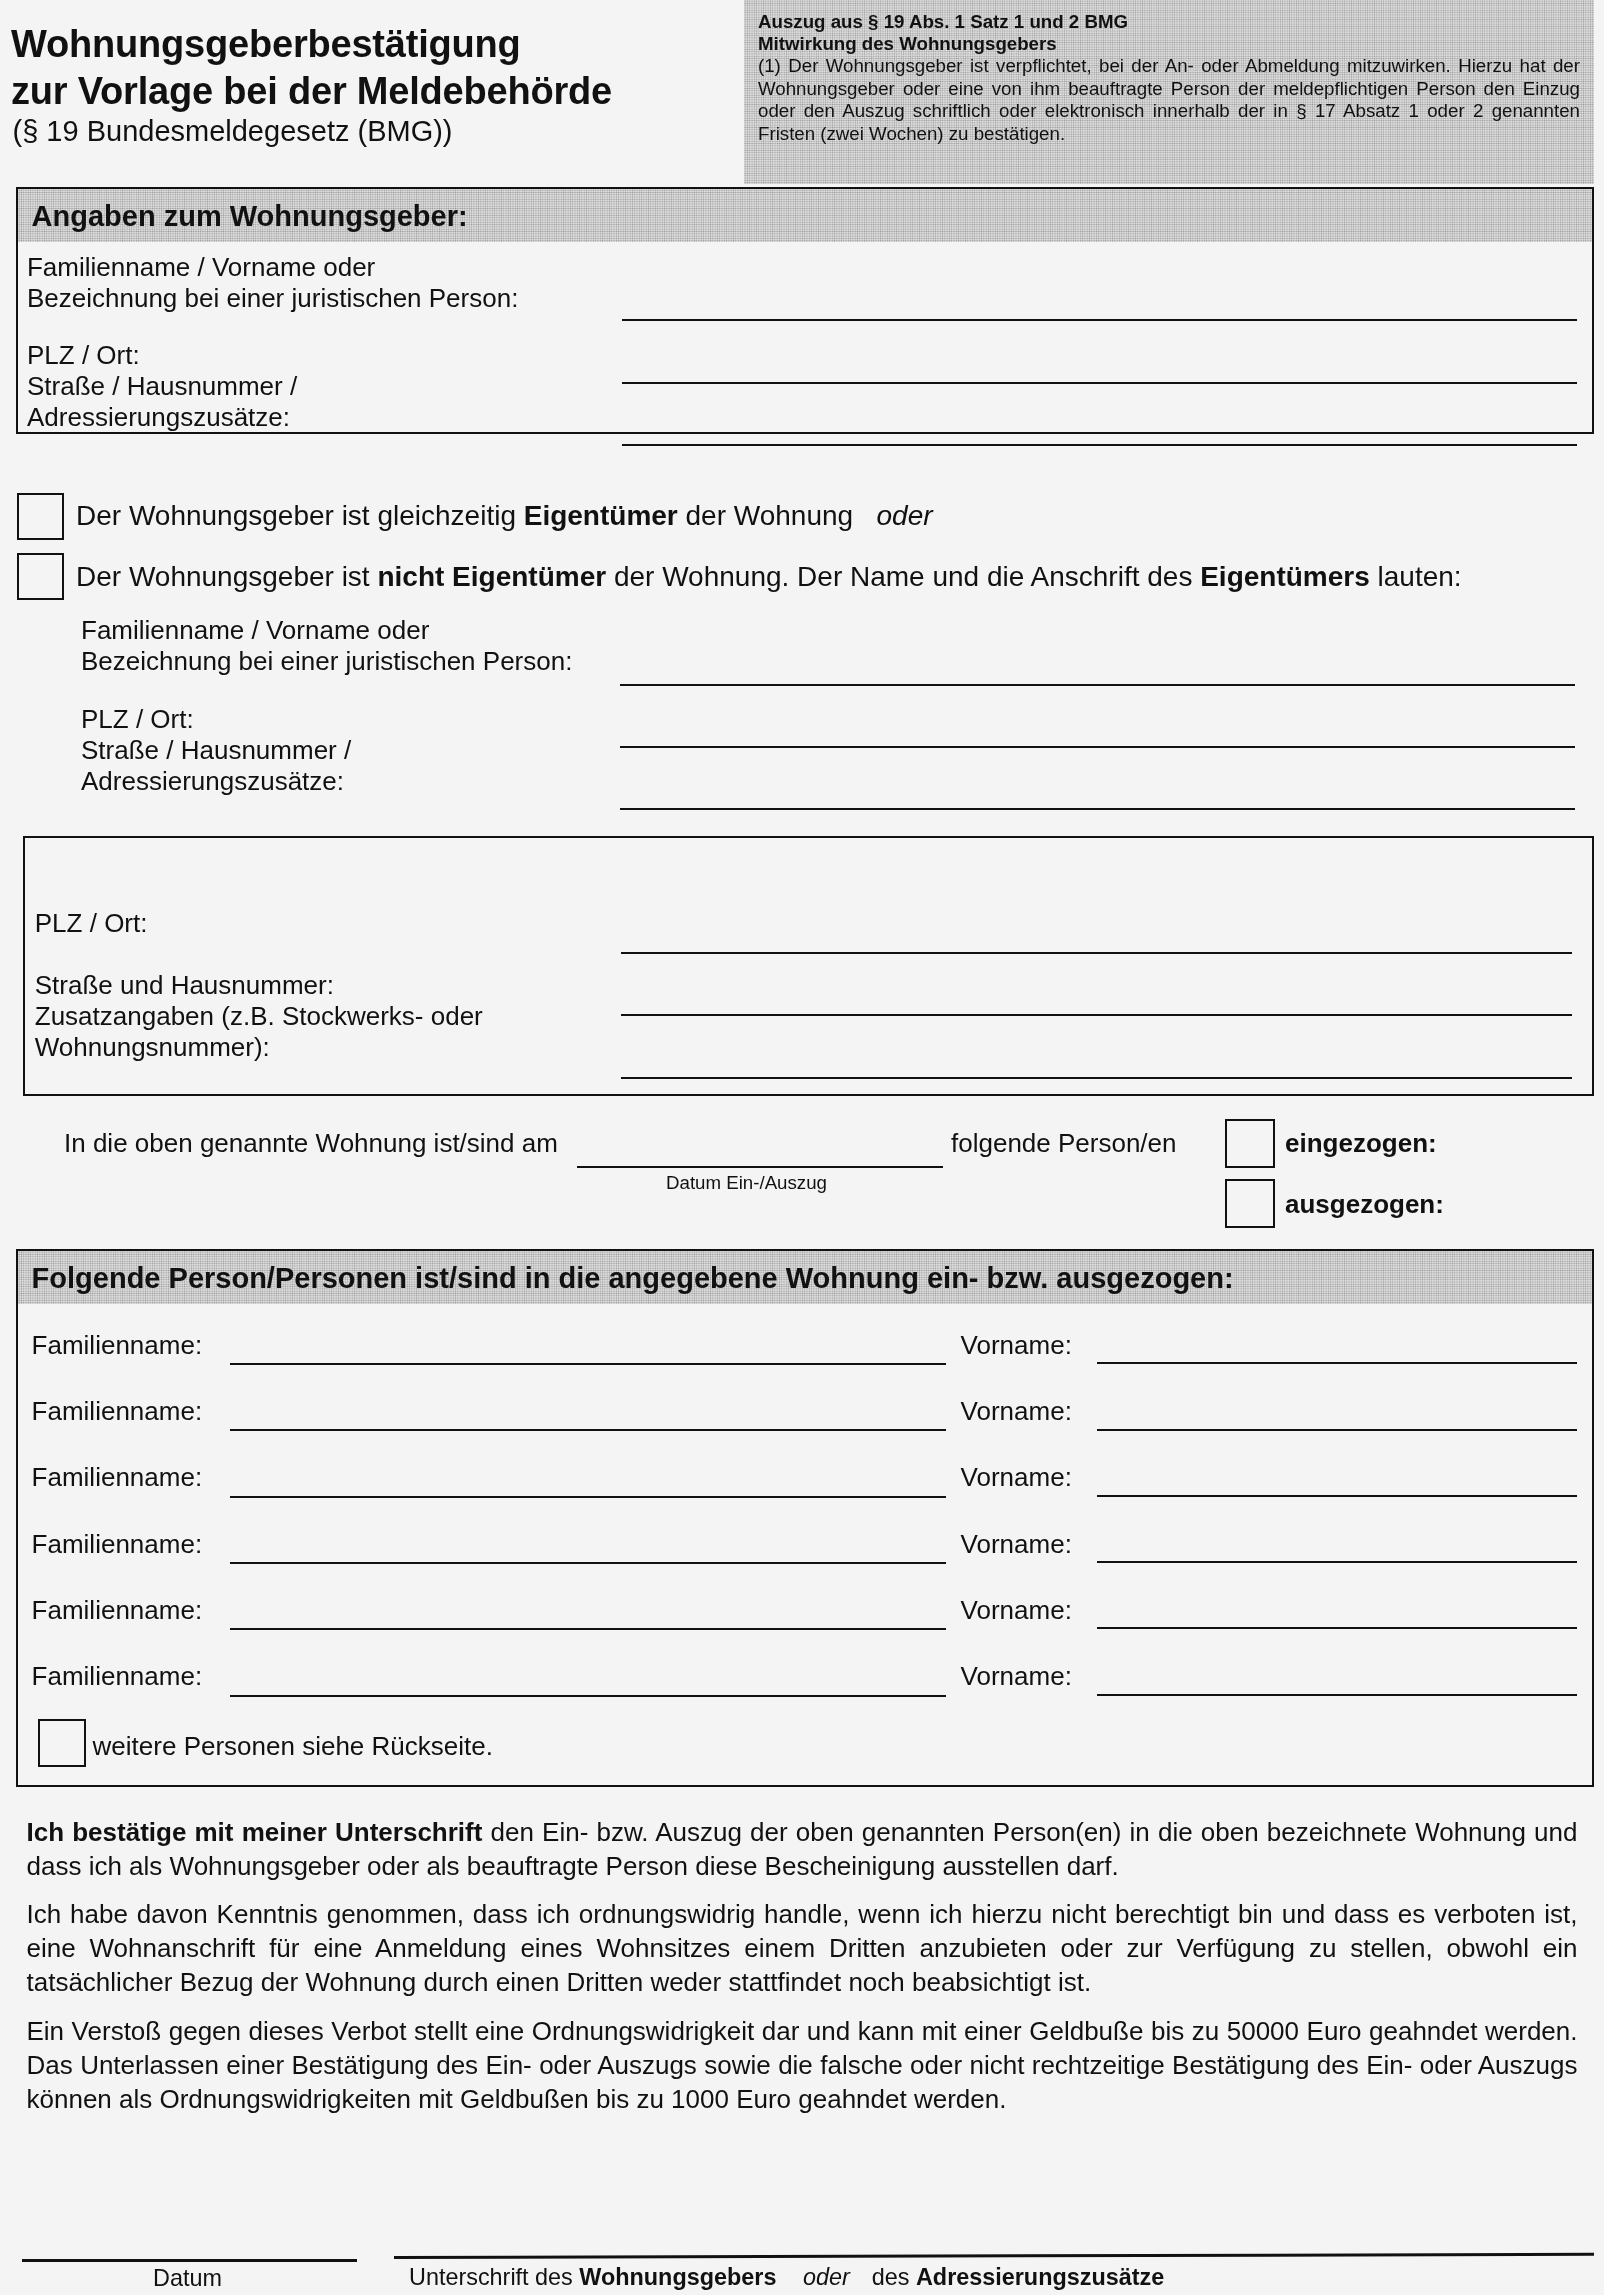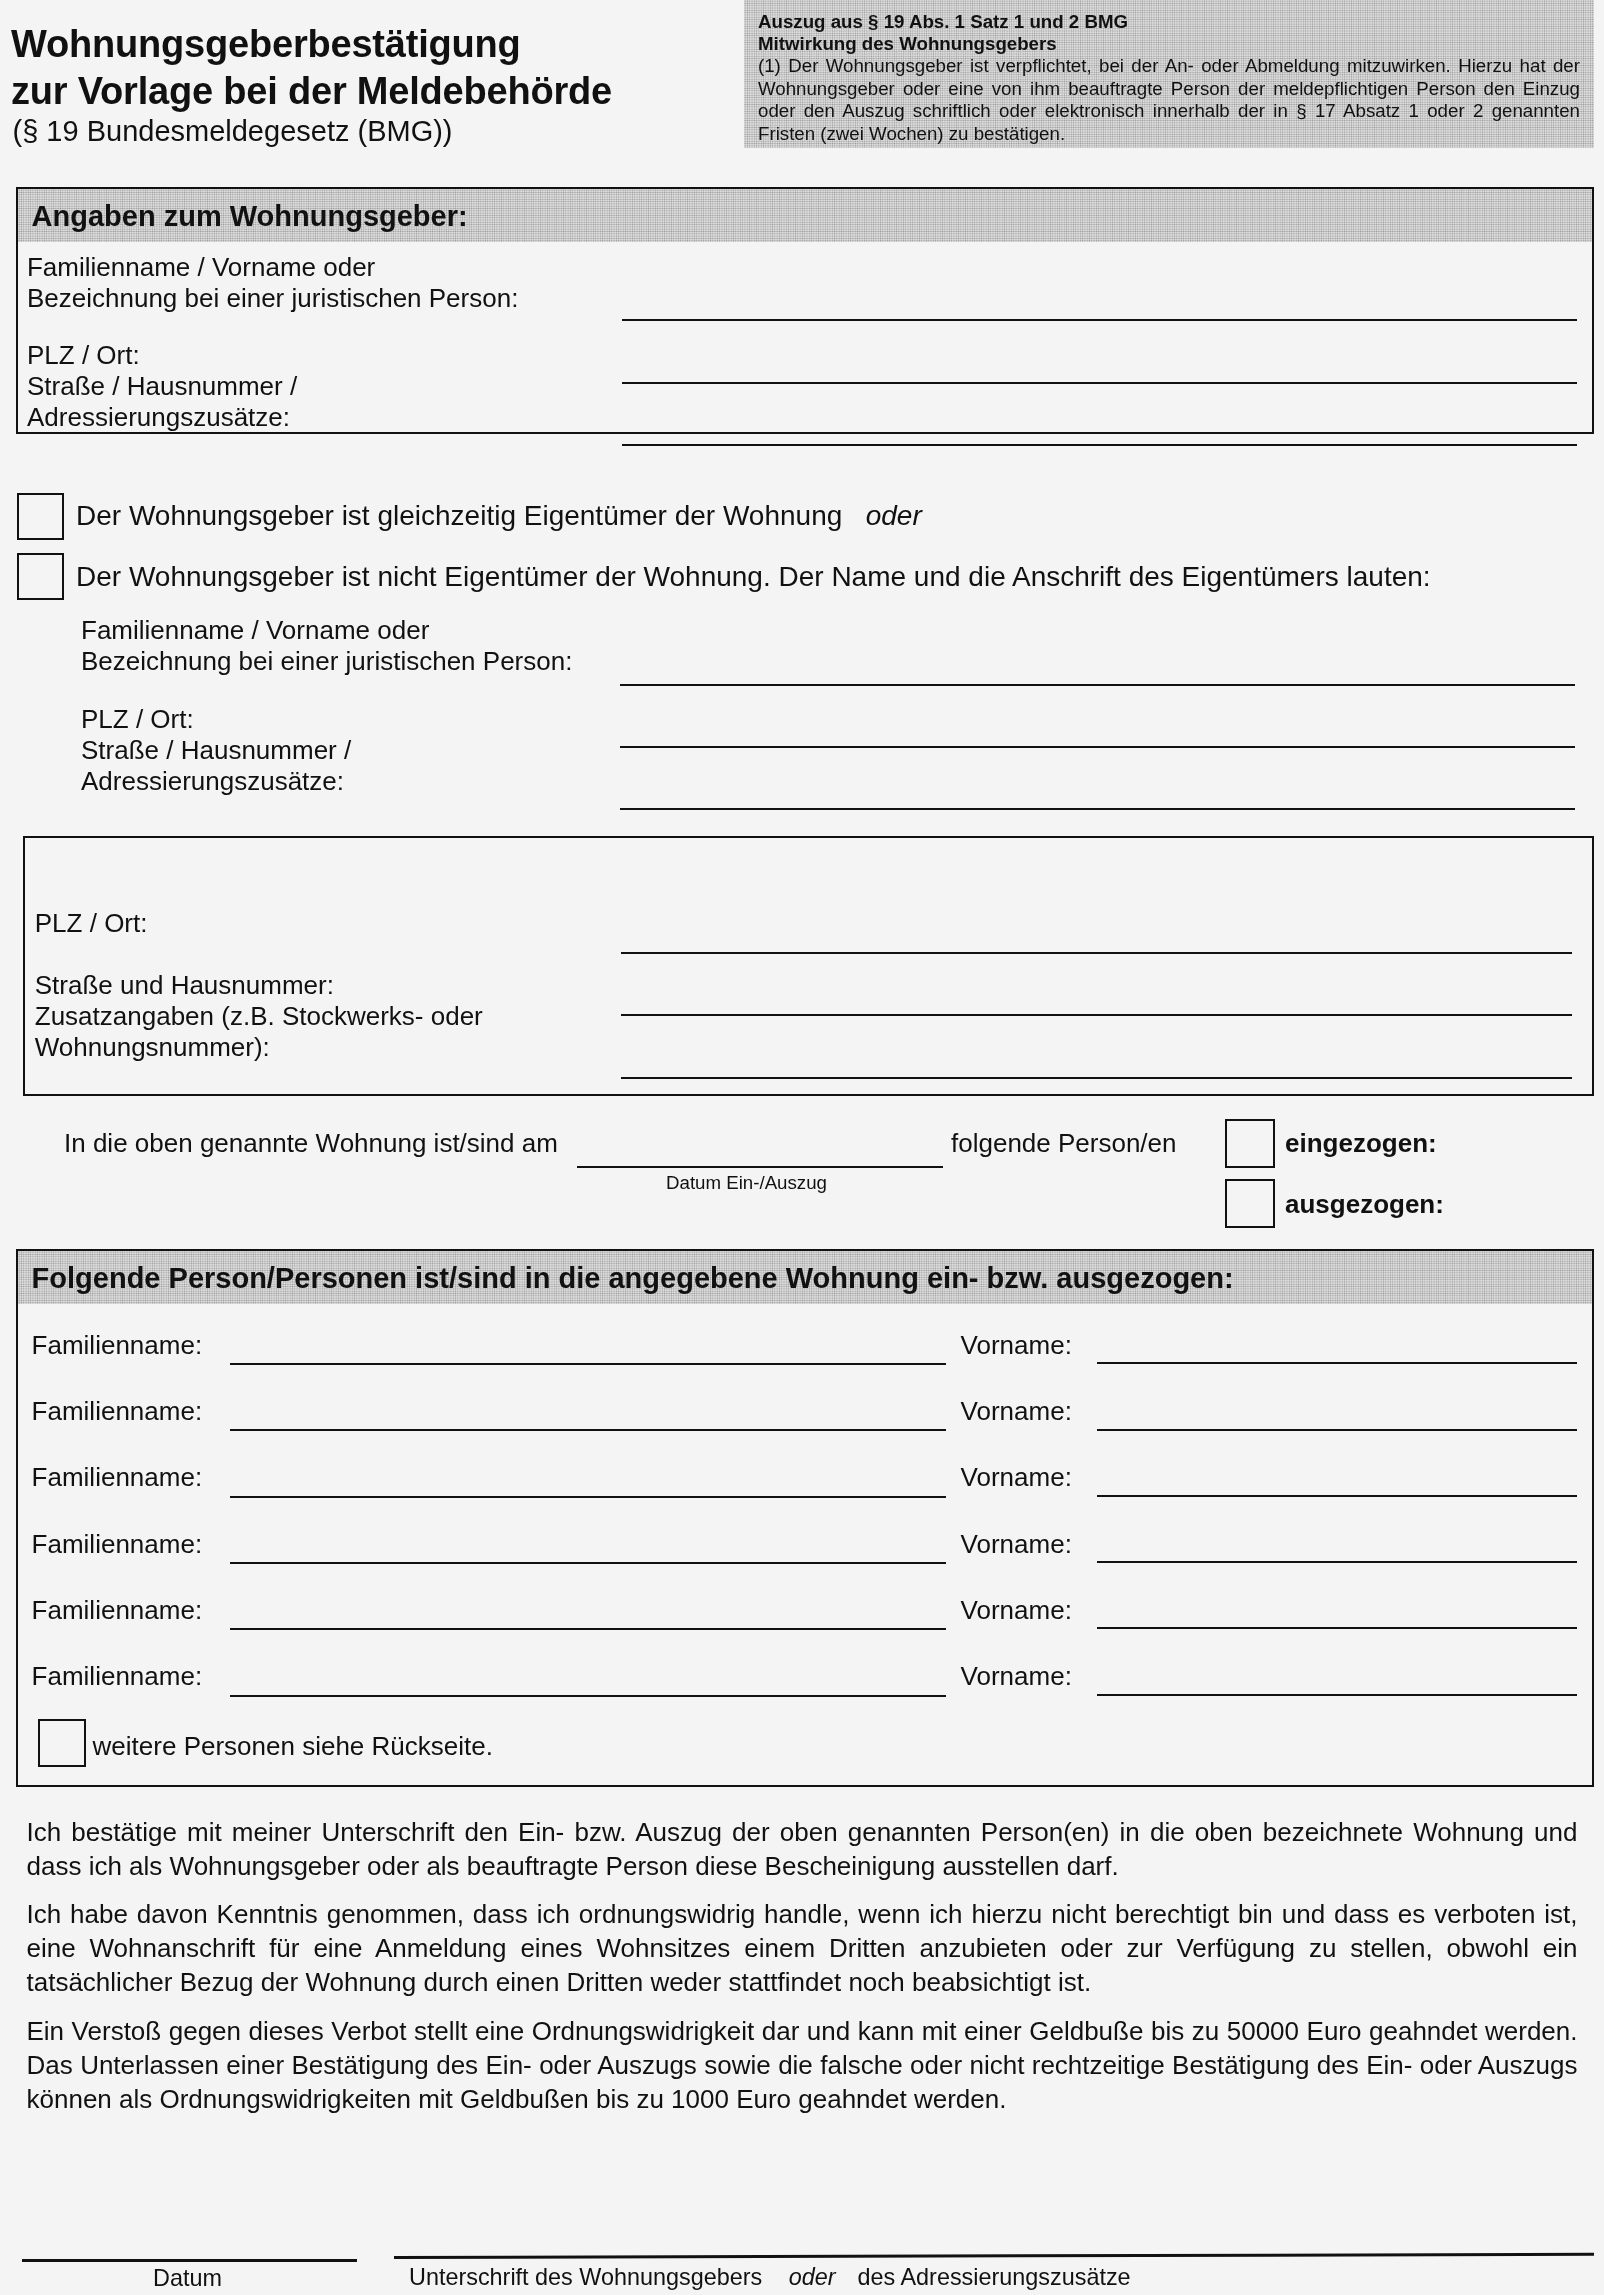--- a/index.html
+++ b/index.html
@@ -9,32 +9,32 @@
     font-family:"Liberation Sans", sans-serif;
   }
   .abs { position:absolute; }
   .title { left:11px; font-weight:bold; font-size:38px; line-height:44px; letter-spacing:-0.2px; white-space:nowrap; }
   .subtitle { left:12.5px; font-size:29px; line-height:34px; white-space:nowrap; }
   .shade {
     background-color:#dcdcdc;
     background-image:radial-gradient(#9a9a9a 0.6px, transparent 0.9px);
     background-size:2.3px 2.3px;
   }
-  .infobox { left:744px; top:0; width:850px; height:148px; box-sizing:border-box; padding:11px 14px 0 14px; }
+  .infobox { left:744px; top:0; width:850px; height:184px; box-sizing:border-box; padding:11px 14px 0 14px; }
   .infobox .h { font-weight:bold; font-size:18.7px; line-height:22px; white-space:nowrap; }
   .infobox .p { font-size:18.7px; line-height:22.6px; text-align:justify; text-align-last:left; }
   .box { border:2.3px solid #111; box-sizing:border-box; }
   .box-head { position:absolute; left:0; right:0; top:0; height:53px; }
   .box-head span { position:absolute; left:14px; top:11px; font-weight:bold; font-size:29px; white-space:nowrap; }
   .lbl { font-size:26px; line-height:33px; white-space:nowrap; }
   .line { border-top:2.3px solid #111; height:0; }
   .cb { width:47px; height:47px; border:2.3px solid #111; box-sizing:border-box; background:#f4f4f4; }
   .txt { font-size:28px; white-space:nowrap; }
   .para { left:26.5px; width:1551px; font-size:26px; line-height:34px; text-align:justify; text-align-last:left; }
-  b { font-weight:normal; }
+  b { font-weight:bold; }
   i { font-style:italic; }
 </style>
 </head>
 <body>
 
 <div class="abs title" style="top:22px;">Wohnungsgeberbestätigung</div>
 <div class="abs title" style="top:69px;">zur Vorlage bei der Meldebehörde</div>
 <div class="abs subtitle" style="top:114px;">(§ 19 Bundesmeldegesetz (BMG))</div>
 
 <div class="abs infobox shade">

